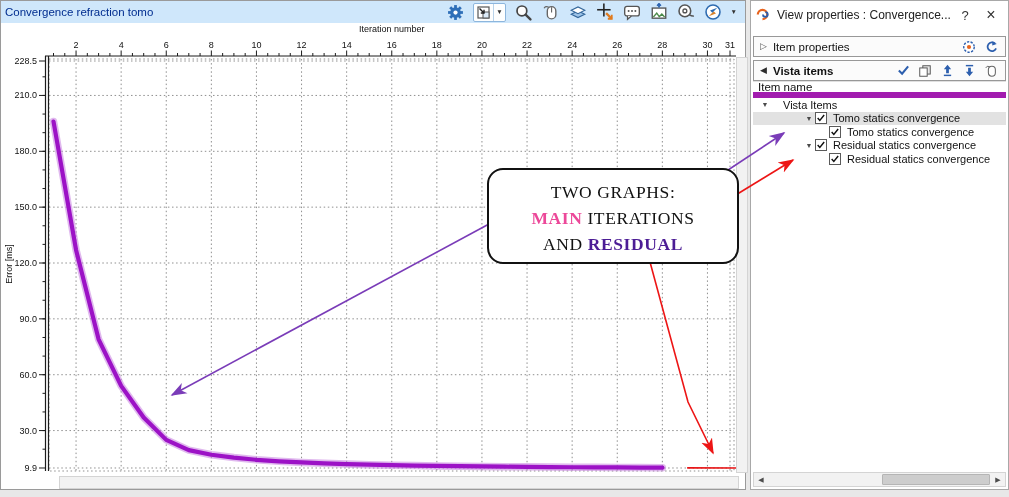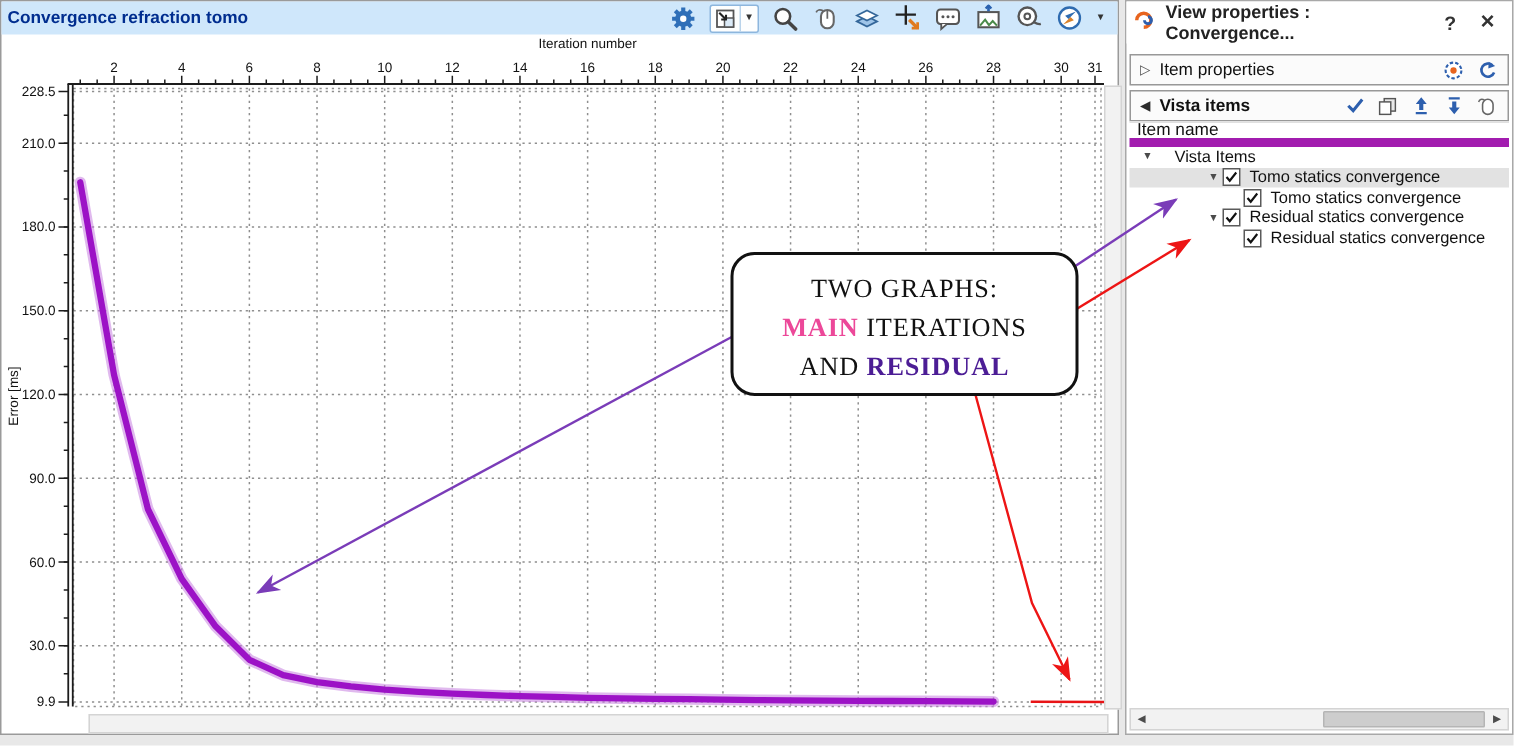--- a/index.html
+++ b/index.html
@@ -2,49 +2,49 @@
 <html><head>
 <meta charset="utf-8">
 <style>
   * { margin:0; padding:0; box-sizing:border-box; }
   html,body { width:1009px; height:497px; }
   body { font-family:"Liberation Sans","DejaVu Sans",sans-serif; background:#e8e8e8; position:relative; overflow:hidden; }
 
   
   .chart-window { position:absolute; left:0; top:0; width:746px; height:490px; background:#fff; border:1px solid #9a9a9a; z-index:1; }
   .title-bar { position:absolute; left:0; top:0; right:0; height:22px; background:#cfe7fb; display:flex; align-items:center; padding:0 4px; }
-  .title-text { font-size:11.5px; font-weight:bold; color:#002d8f; }
+  .title-text { font-size:11.5px; font-weight:normal; color:#002d8f; }
   .tb-icons { margin-left:auto; display:flex; align-items:center; gap:9px; padding-right:4px; }
   .tb-ic { width:18px; height:18px; display:flex; align-items:center; justify-content:center; }
   .tbtn { display:flex; align-items:center; border:1px solid #8db6dd; background:#fdfefe; height:19px; border-radius:2px; }
   .tbtn .half { padding:0 2px; display:flex; align-items:center; }
   .tbtn .sep { width:1px; height:17px; background:#b9d3ea; }
   .dd { font-size:6.5px; color:#333; line-height:1; }
 
   #chart-svg { position:absolute; left:0; top:22px; }
   #chart-svg text { font-family:"Liberation Sans","DejaVu Sans",sans-serif; font-size:9px; fill:#111; }
   .grid { stroke:#8f8f8f; stroke-width:1; stroke-dasharray:1.5 2.6; fill:none; }
   .axis { stroke:#1c1c1c; stroke-width:1.2; }
   .tick { stroke:#1c1c1c; stroke-width:1; }
 
   
   .sb { position:absolute; background:#f2f2f2; border:1px solid #d4d4d4; z-index:2; }
   .sb-btn { position:absolute; background:#f2f2f2; color:#4c4c4c; display:flex; align-items:center; justify-content:center; font-size:7px; line-height:1; cursor:default; }
   .sb-thumb { position:absolute; background:#cdcdcd; border:1px solid #b5b5b5; border-radius:1px; }
 
   
-  .callout { position:absolute; left:487px; top:168px; width:232px; height:96px; background:#fff; border:2.2px solid #111; border-radius:16px; z-index:6; text-align:center; font-family:"Liberation Serif","DejaVu Serif",serif; font-size:17.5px; letter-spacing:.6px; color:#111; padding-top:9px; line-height:26px; }
+  .callout { position:absolute; left:487px; top:168px; width:252px; height:96px; background:#fff; border:2.2px solid #111; border-radius:16px; z-index:6; text-align:center; font-family:"Liberation Serif","DejaVu Serif",serif; font-size:17.5px; letter-spacing:.6px; color:#111; padding-top:9px; line-height:26px; }
   .callout b.main { color:#ec4899; }
   .callout b.res { color:#4c1d95; }
 
   #arrows { position:absolute; left:0; top:0; z-index:5; pointer-events:none; }
 
   
   .props-panel { position:absolute; left:750px; top:0; width:259px; height:490px; background:#fff; border:1px solid #a8a8a8; z-index:1; font-size:11.5px; color:#111; }
-  .panel-header { position:absolute; left:0; top:0; right:0; height:28px; display:flex; align-items:center; padding:0 4px; background:#fff;font-weight:bold; }
+  .panel-header { position:absolute; left:0; top:0; right:0; height:28px; display:flex; align-items:center; padding:0 4px; background:#fff; }
   .panel-title { margin-left:7px; font-size:12px; color:#222; }
   .ph-btn { width:26px; height:20px; display:flex; align-items:center; justify-content:center; font-size:13px; color:#333; }
   .ph-help { margin-left:auto; }
   .section-bar { position:absolute; left:2px; right:2px; height:21px; border:1px solid #989898; background:#fbfbfb; display:flex; align-items:center; padding:0 6px; gap:6px; }
   .section-bar .ic { display:flex; align-items:center; justify-content:center; width:16px; height:16px; }
   .sec-tri { font-size:9px; color:#555; line-height:1; }
   .sec-tri.filled { color:#2b2b2b; }
   .spacer { flex:1; }
   .col-header { position:absolute; left:2px; right:2px; top:80px; height:17px; background:#fff; border-bottom:6px solid #a21caf; border-top:1px solid #e0e0e0; display:flex; align-items:center; padding-left:5px; font-size:11.5px; }
   .tree { position:absolute; left:2px; right:2px; top:97px; }

